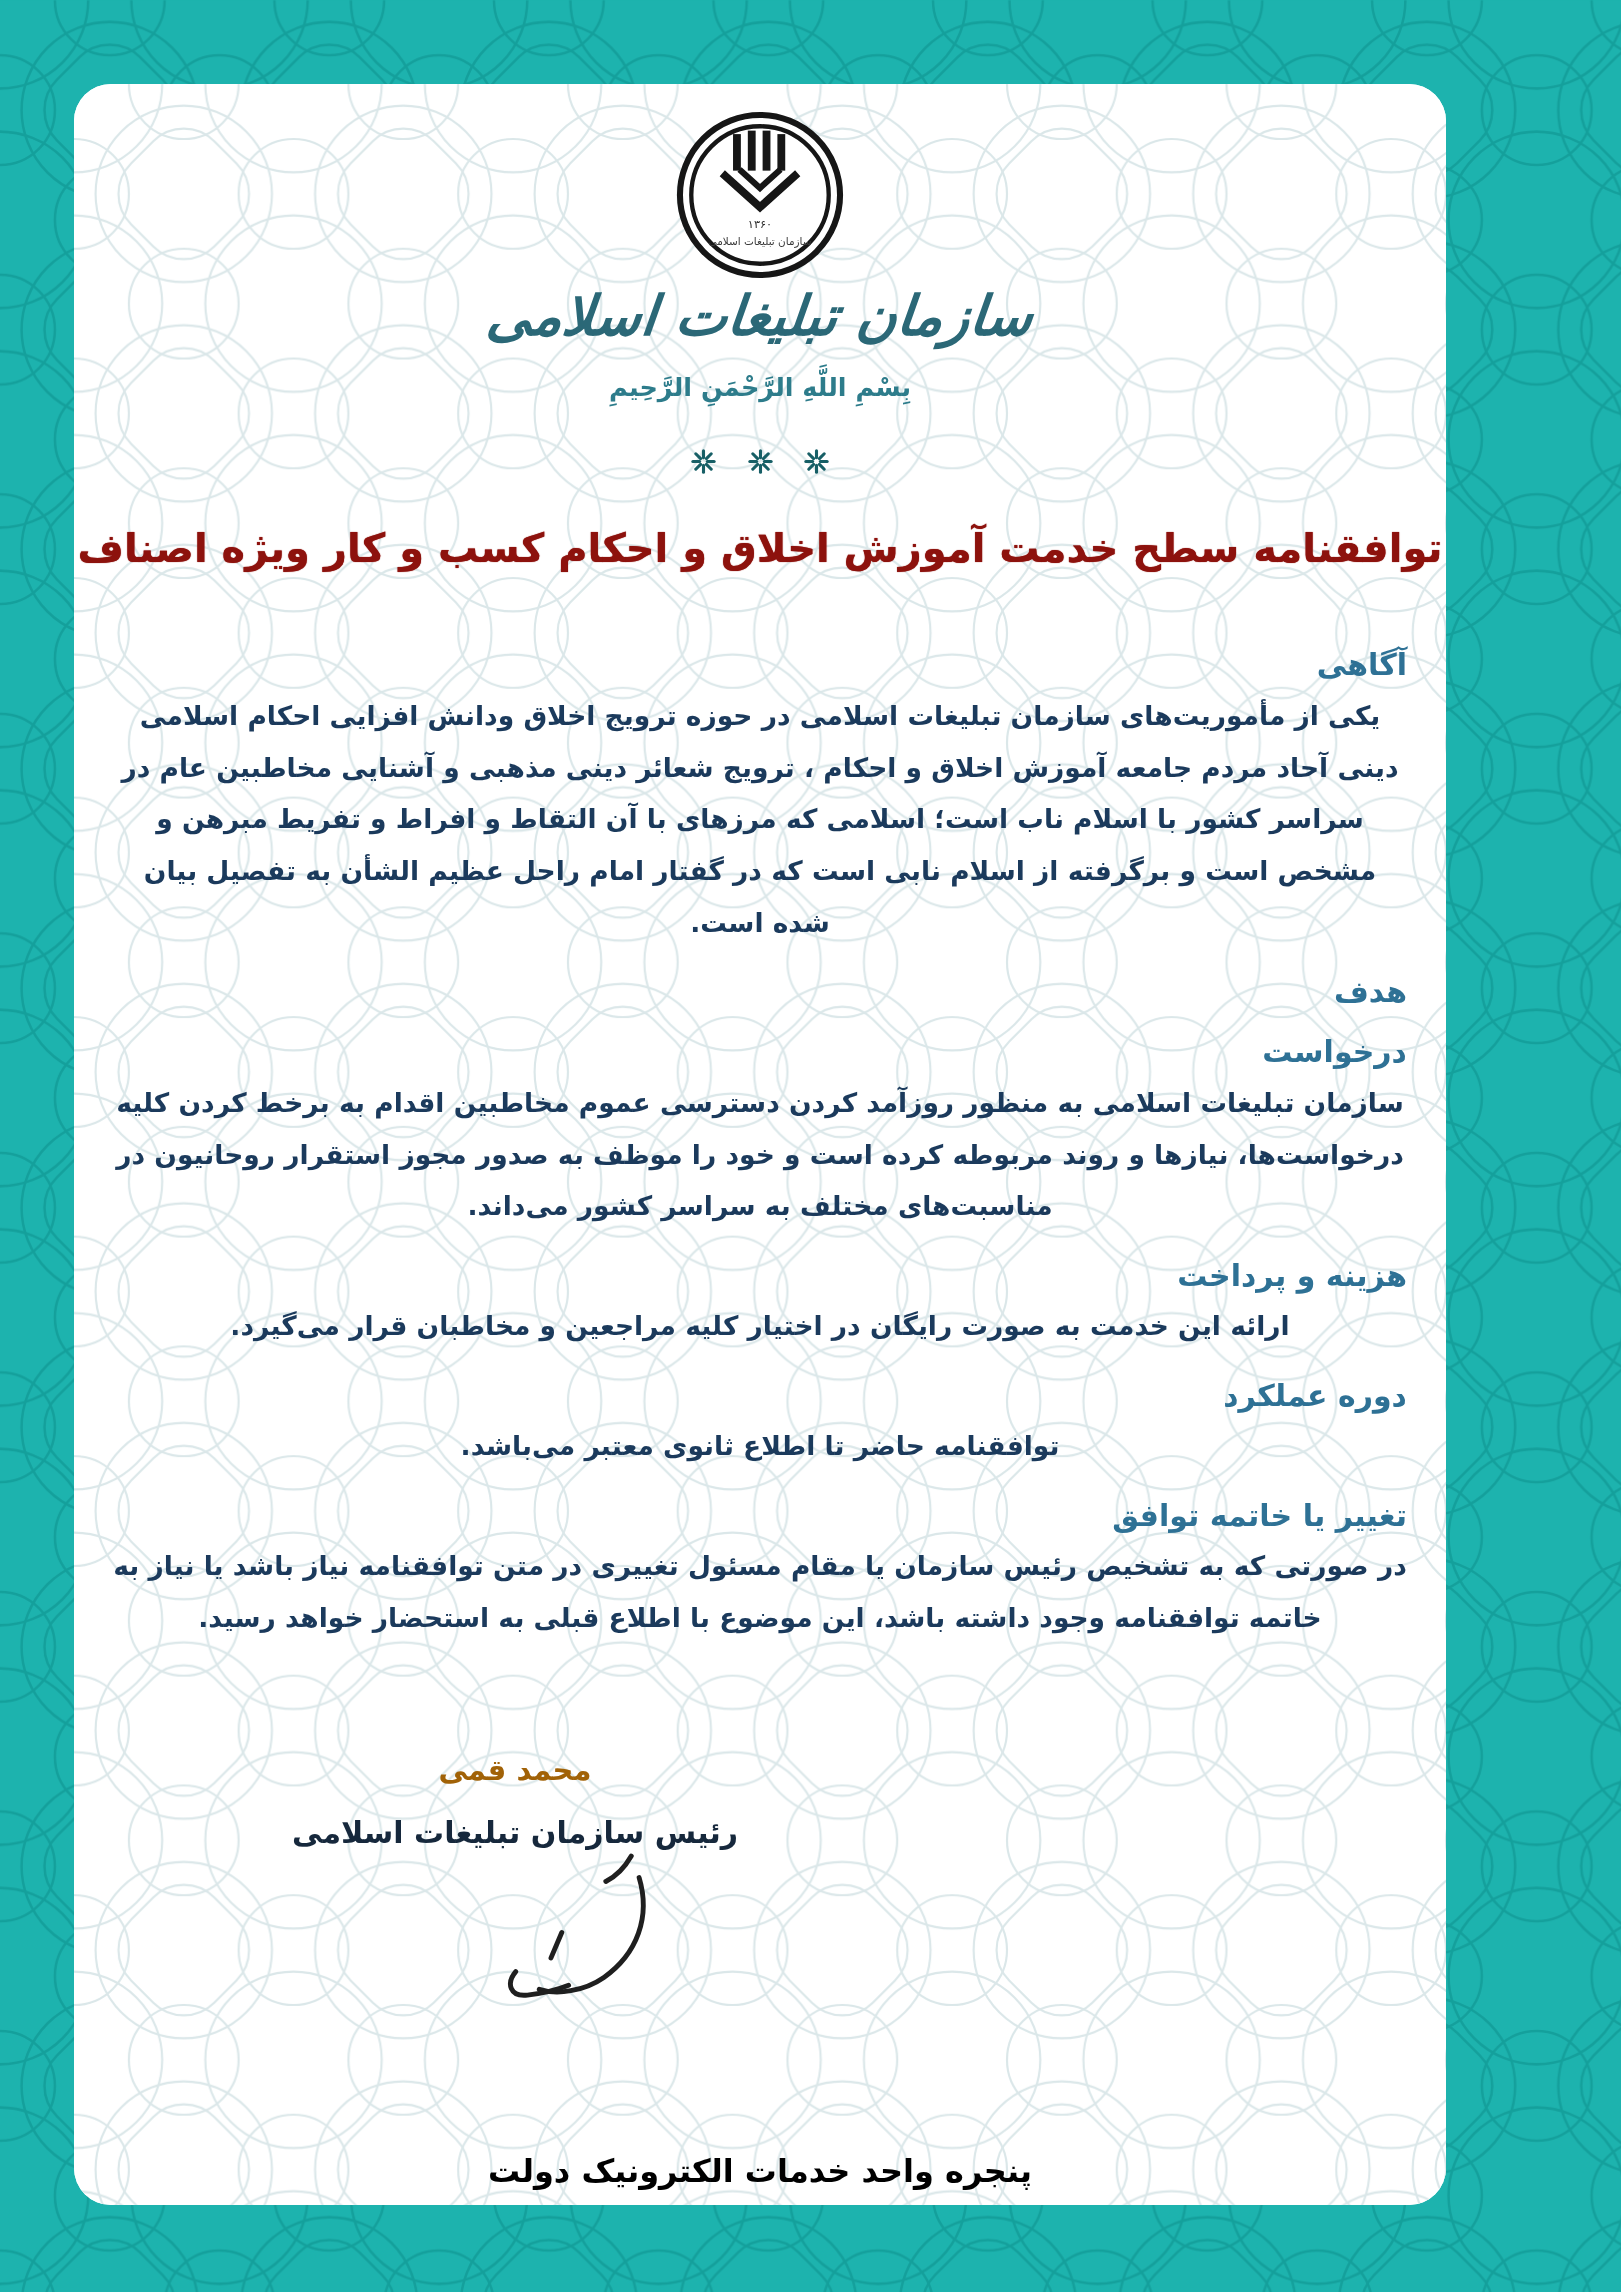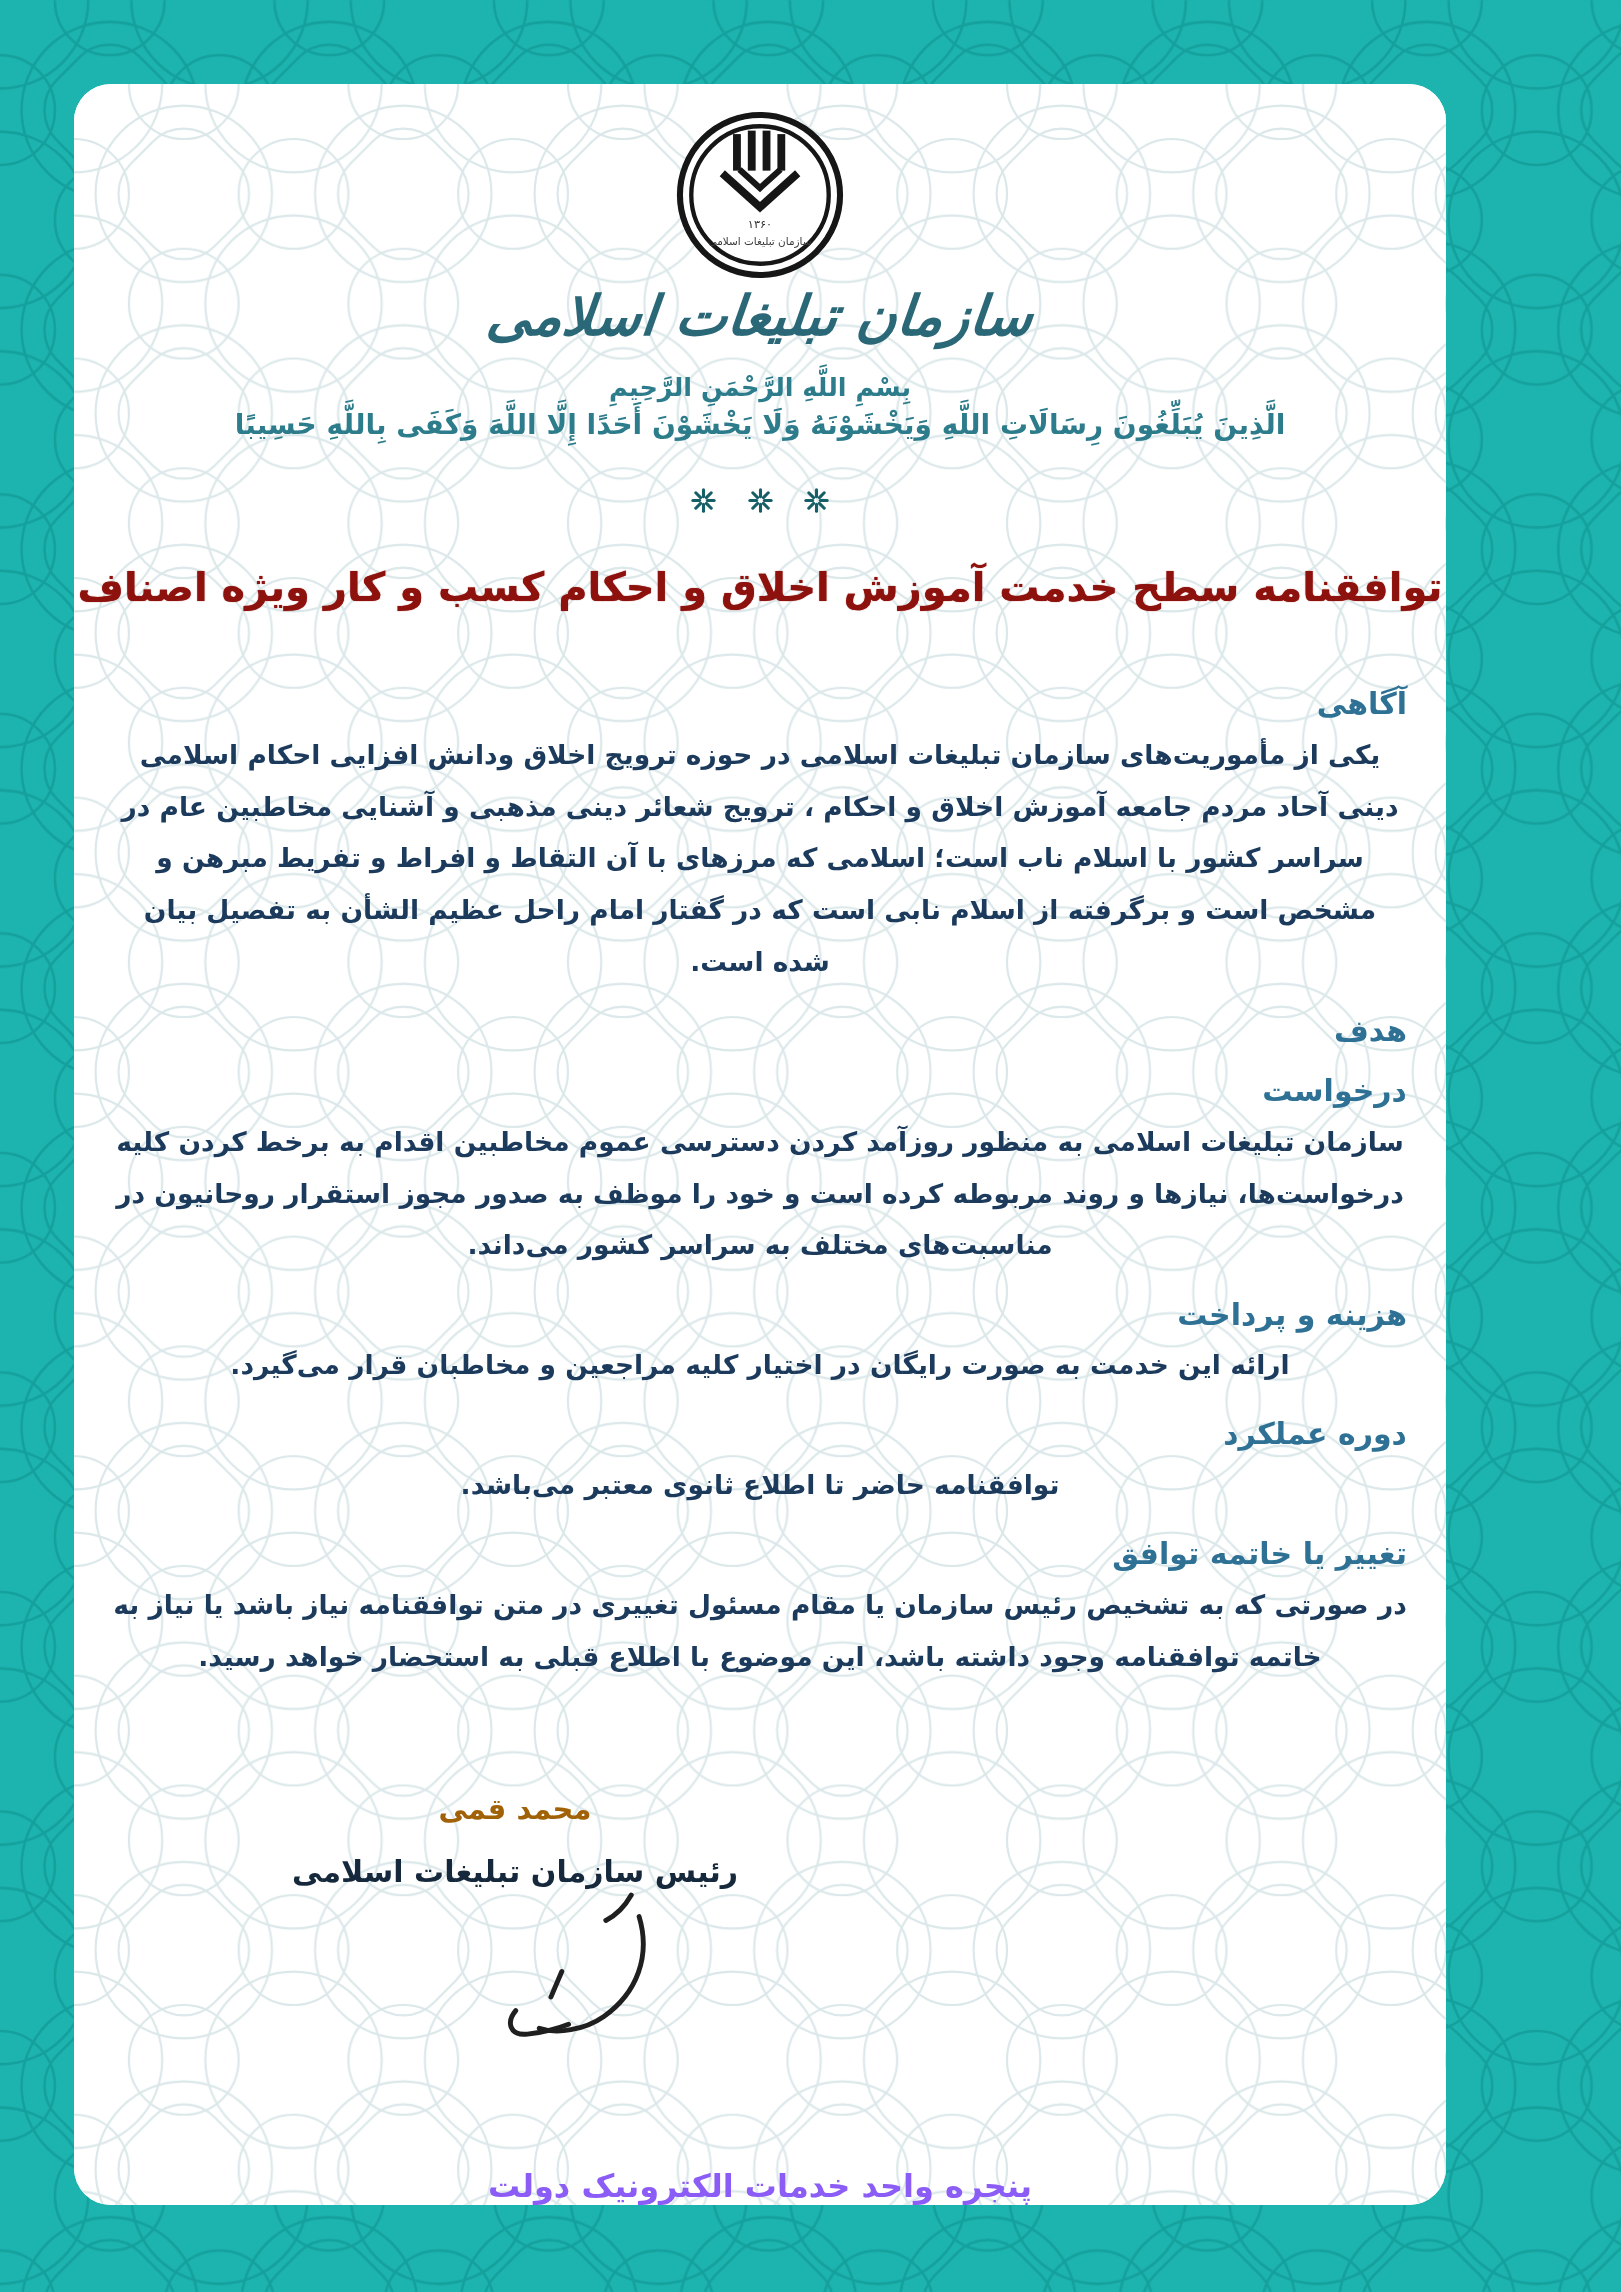--- a/index.html
+++ b/index.html
@@ -41,22 +41,22 @@
   }
 
   .sig{
     position:relative;width:470px;margin:108px 696px 0 0;text-align:center;
   }
   .sig-name{font-size:29px;font-weight:bold;color:#a16207;line-height:1.3;}
   .sig-title{margin-top:23.5px;font-size:30px;font-weight:bold;color:#16283c;line-height:1.3;}
   .sig-scribble{margin-top:-5.9px;transform:translateX(59px);}
 
   .footer{
-    position:absolute;left:0;right:0;bottom:0;text-align:center;
-    color:#8b5cf6;font-size:32px;font-weight:bold;
+    position:absolute;left:0;right:0;bottom:15px;text-align:center;
+    color:#000000;font-size:32px;font-weight:bold;
   }
 </style>
 </head>
 <body>
 
 <svg class="bg-svg" width="1621" height="2293" xmlns="http://www.w3.org/2000/svg" viewBox="0 0 1654 2339">
   <defs>
     <pattern id="pTeal" width="224" height="224" patternUnits="userSpaceOnUse">
       <g fill="none" stroke="#0c8f8c" stroke-width="2.6" opacity="0.55">
         <circle cx="0" cy="0" r="90"></circle>
@@ -114,21 +114,20 @@
           <path d="M -40 -22 L 0 14 L 40 -22" stroke-width="9"></path>
           <path d="M -21 -27 L 0 -8 L 21 -27" stroke-width="7"></path>
         </g>
         <text y="38" text-anchor="middle" font-size="13" fill="#2a2a2a">۱۳۶۰</text>
         <text y="58" text-anchor="middle" font-size="12" fill="#3a3a3a">سازمان تبلیغات اسلامی</text>
       </svg>
       <div class="calligraphy">سازمان تبلیغات اسلامی</div>
     </div>
 
     <div class="bismillah">بِسْمِ اللَّهِ الرَّحْمَنِ الرَّحِيمِ</div>
-    <div class="verse">الَّذِينَ يُبَلِّغُونَ رِسَالَاتِ اللَّهِ وَيَخْشَوْنَهُ وَلَا يَخْشَوْنَ أَحَدًا إِلَّا اللَّهَ وَكَفَى بِاللَّهِ حَسِيبًا</div>
 
     <div class="stars">
       <svg width="29" height="29" viewBox="-15 -15 30 30">
         <g stroke="#175f66" stroke-width="3.2" stroke-linecap="round">
           <line x1="0" y1="-11" x2="0" y2="-4"></line>
             <line x1="0" y1="4" x2="0" y2="11"></line>
           <line x1="-11" y1="0" x2="-4" y2="0"></line>
             <line x1="4" y1="0" x2="11" y2="0"></line>
           <line x1="-8" y1="-8" x2="-3" y2="-3"></line>
             <line x1="3" y1="3" x2="8" y2="8"></line>

